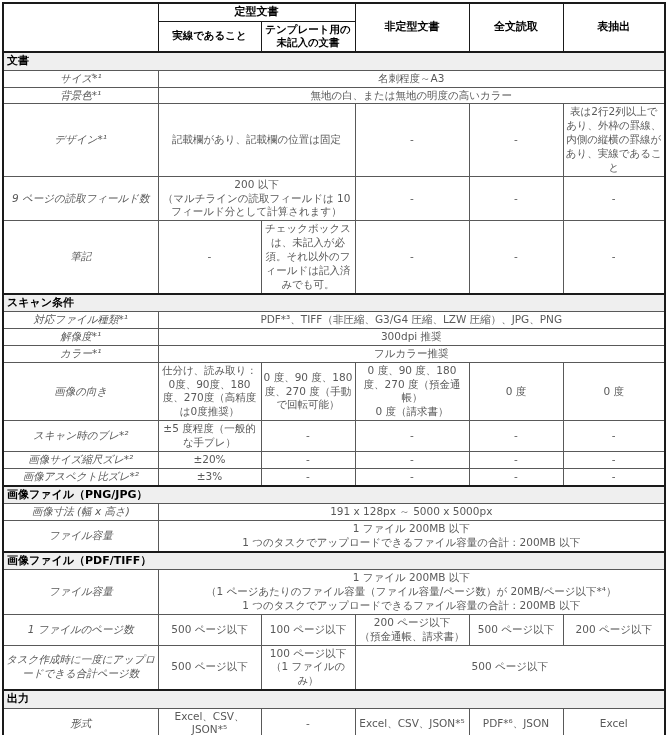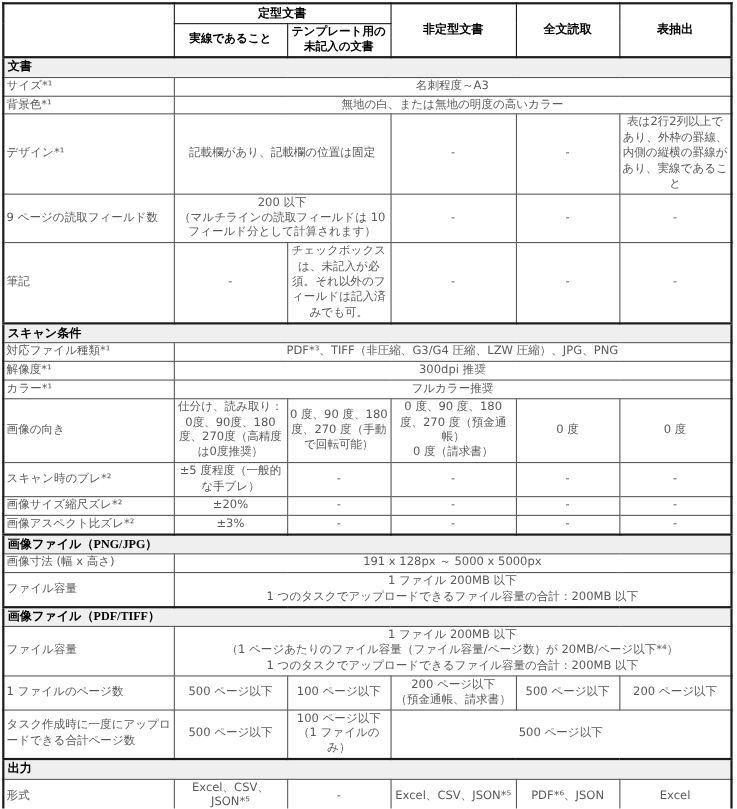--- a/index.html
+++ b/index.html
@@ -35,33 +35,33 @@
   }
   thead th{
     color:#000;
     font-weight:bold;
     font-size:11px;
     border-color:#1a1a1a;
     border-bottom-color:#1a1a1a;
   }
   thead tr.sub th{font-size:10.5px;}
   tbody th.rowlabel{
-    text-align:left;
+    text-align:center;
     font-weight:normal;
     color:#595959;
+    font-style:italic;
   }
   tr.section td{
     background:#efefef;
     color:#000;
     font-weight:bold;
     text-align:left;
     font-size:11px;
     border-top:2px solid #1a1a1a;
     padding:1px 3px;
-    font-family:Liberation Serif, serif;
   }
 </style>
 </head>
 <body>
 
 <table>
   <colgroup>
     <col class="c0">
       <col class="c1">
       <col class="c2">

